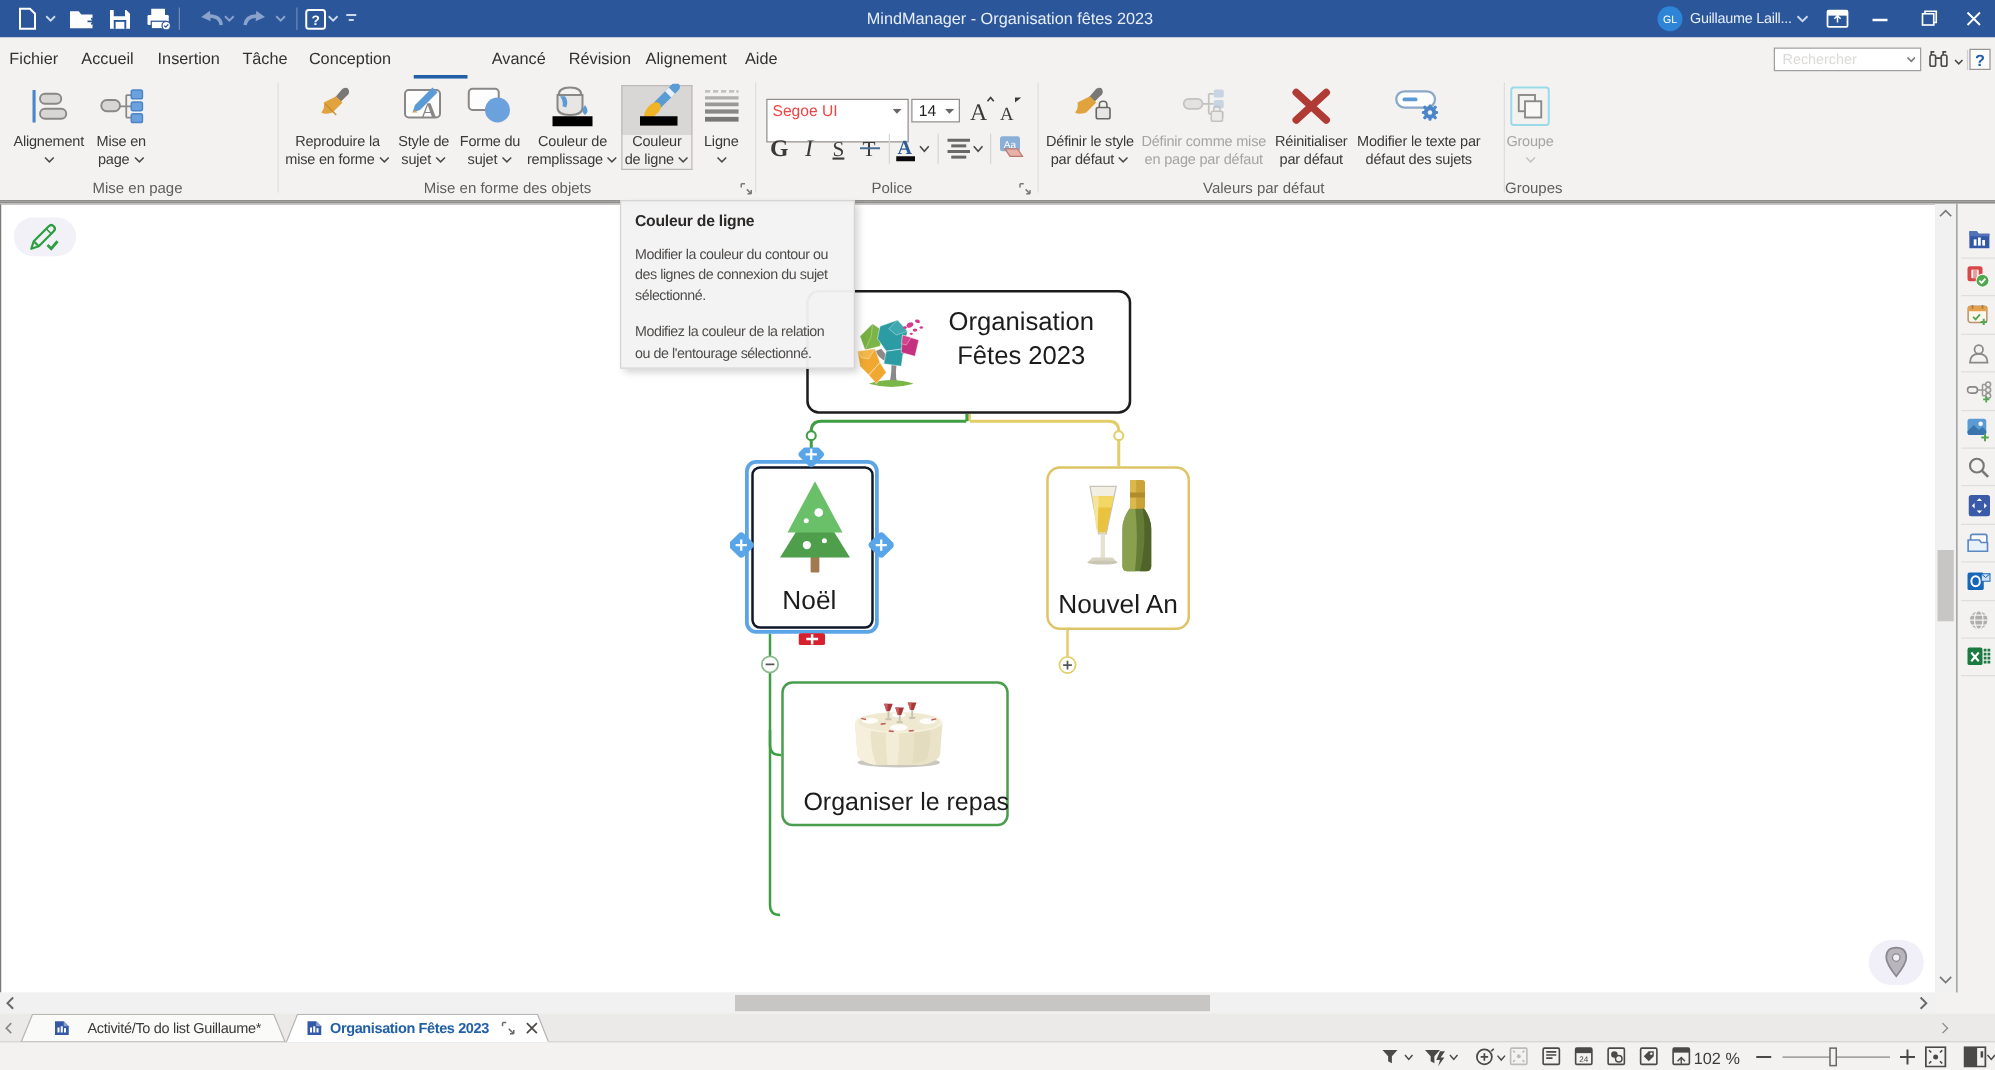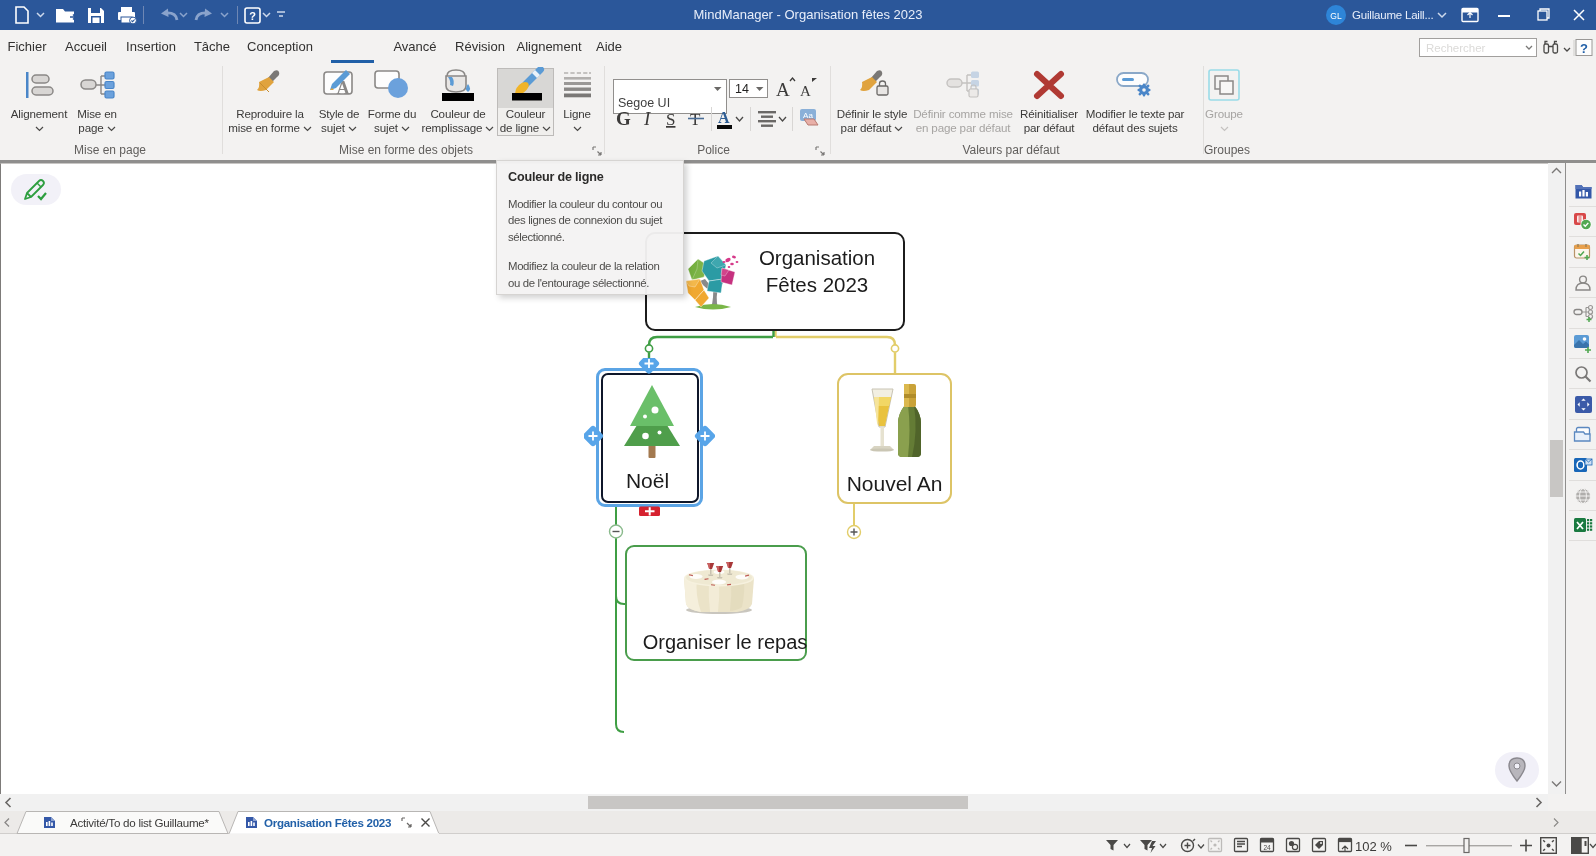--- a/index.html
+++ b/index.html
@@ -237,21 +237,21 @@
       <div class="rlabel">Ligne<br><svg width="9" height="6">
             <path d="M1 1 l3.5 3.5 L8 1" fill="none" stroke="#4a4947" stroke-width="1.2"></path>
           </svg></div>
     </div>
     <div class="rgrouplabel" style="left:406px;">Mise en forme des objets</div>
     <svg class="launcher" style="left:591px;" width="12" height="12">
         <path d="M2 2 h3 M2 2 v3 M10 10 h-3 M10 10 v-3 M10 10 L6.5 6.5" stroke="#7a7877" stroke-width="1.2" fill="none"></path>
       </svg>
     <div class="rsep" style="left:604px;"></div>
 
-    <div class="abs" style="left:613px;top:16px;width:114px;height:35px;background:#fff;border:1px solid #918f8d;font-size:12.5px;color:#404040;padding:16px 4px;">Segoe UI<svg class="abs" style="right:4px;top:7px;" width="8" height="5">
+    <div class="abs" style="left:613px;top:16px;width:114px;height:35px;background:#fff;border:1px solid #918f8d;font-size:12.5px;color:#ef4444;padding:2px 4px;">Segoe UI<svg class="abs" style="right:4px;top:7px;" width="8" height="5">
           <path d="M0 0 l3.5 4 L7.5 0" fill="#6a6866"></path>
         </svg></div>
     <div class="abs" style="left:729px;top:16px;width:39px;height:19px;background:#fff;border:1px solid #918f8d;font-size:12.5px;color:#232221;padding:2px 5px;">14<svg class="abs" style="right:3px;top:7px;" width="8" height="5">
           <path d="M0 0 l3.5 4 L7.5 0" fill="#6a6866"></path>
         </svg></div>
     <svg class="abs" style="left:774px;top:12px;" width="48" height="26" viewBox="0 0 48 26">
       <text x="2" y="21" font-size="19" fill="#3b3a39" font-family="Liberation Serif">A</text>
       <path d="M16 6 l2.5-3 2.5 3" fill="none" stroke="#3b3a39" stroke-width="1.3"></path>
       <text x="26" y="21" font-size="15" fill="#3b3a39" font-family="Liberation Serif">A</text>
       <path d="M38 3 h5 l-5 4" fill="#3b3a39"></path>

